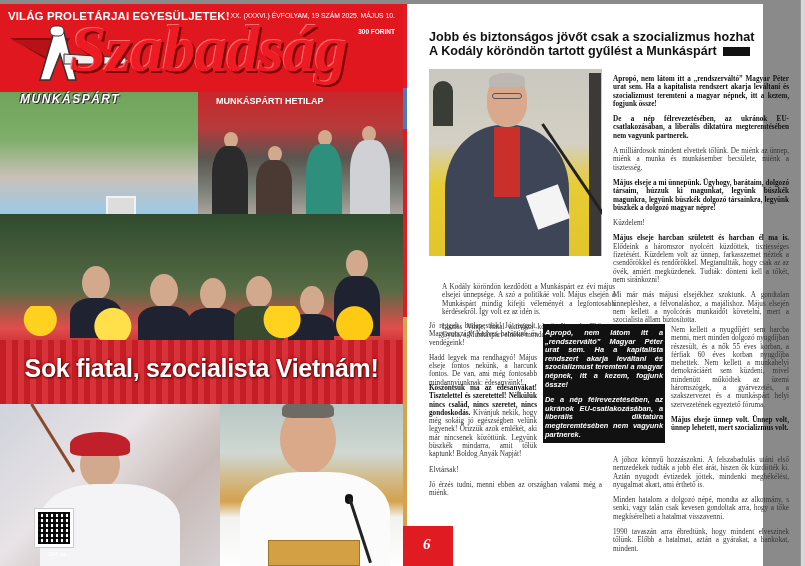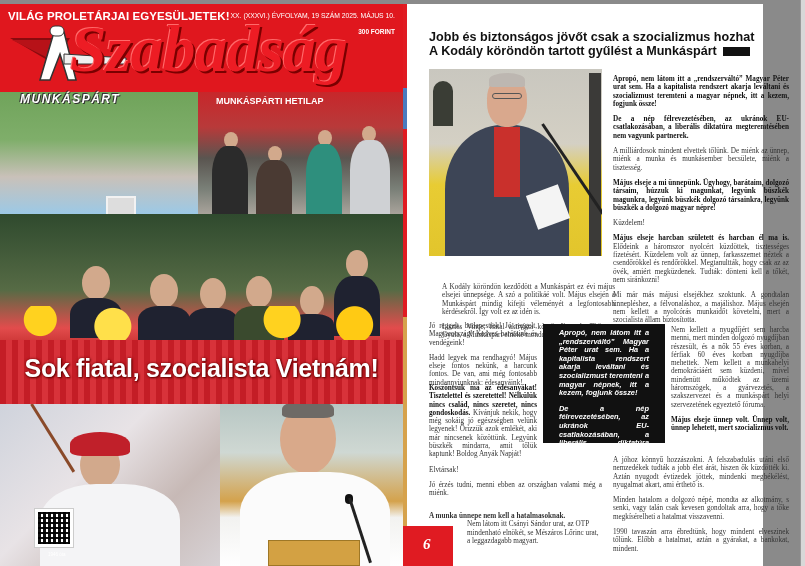--- a/index.html
+++ b/index.html
@@ -63,21 +63,21 @@
     .col { position: absolute; font-size: 7.2px; line-height: 8.3px; color: #333; text-align: justify; }
     .col p { margin-bottom: 7px; }
     .col b { color: #111; }
     .col-right-top { left: 210px; top: 71px; width: 176px; }
     .col-left-a { left: 26px; top: 279px; width: 173px; margin-left: 13px; }
     .col-left-b { left: 26px; top: 318px; width: 108px; }
     .col-left-c { left: 26px; top: 429px; width: 173px; }
     .col-right-mid { left: 268px; top: 322px; width: 118px; }
     .col-right-low { left: 210px; top: 452px; width: 176px; }
 
-    .quote-box { position: absolute; left: 140px; top: 320px; width: 122px; height: 119px; background: #111; color: #fff; padding: 5px 16px; font-family: "Liberation Sans", sans-serif; font-style: italic; font-weight: bold; font-size: 7.4px; line-height: 8.6px; text-align: justify; }
+    .quote-box { position: absolute; left: 140px; top: 320px; width: 122px; height: 119px; background: #111; color: #fff; padding: 5px 2px; font-family: "Liberation Sans", sans-serif; font-style: italic; font-weight: bold; font-size: 7.4px; line-height: 8.6px; text-align: justify; }
     .quote-box p { margin-bottom: 7px; }
 
     .last-para { position: absolute; left: 26px; top: 508px; width: 173px; font-size: 7.2px; line-height: 8.3px; color: #333; }
     .last-para .indent { display: block; padding-left: 38px; }
 
     .page-num-box { position: absolute; left: 0; top: 522px; width: 50px; height: 40px; background: #e01b22; }
     .page-num { position: absolute; left: 20px; top: 532px; color: #fff; font-family: "Liberation Serif", serif; font-style: italic; font-weight: bold; font-size: 15px; }
     .left-strip { position: absolute; left: 0; top: 0; width: 4px; height: 522px; background: linear-gradient(180deg, #e01b22 0 16%, #4a7bbf 16% 24%, #e01b22 24% 60%, #d6a24c 60% 100%); }
   </style>
 </head>
@@ -202,23 +202,20 @@
       <p>Apropó, nem látom itt a „rendszerváltó” Magyar Pé­ter urat sem. Ha a kapitalista rendszert akarja leváltani és szocializmust teremteni a magyar népnek, itt a kezem, fogjunk össze!</p>
       <p>De a nép félrevezetésében, az ukránok EU-csatlakozásában, a liberális diktatúra megteremtésében nem vagyunk partnerek.</p>
     </div>
 
     <div class="col col-left-c" style="top:380px;">
       <p style="width:108px;"><b>Köszöntsük ma az édesanyákat! Tisztelettel és szeretettel! Nélkülük nincs család, nincs szeretet, nincs gondoskodás.</b><span> Kívánjuk nekik, hogy még sokáig jó egészségben velünk legyenek! Őrizzük azok emlékét, aki már nincsenek közöttünk. Legyünk büszkék mindarra, amit tőlük kaptunk! Boldog Anyák Napját!</span></p>
       <p>Elvtársak!</p>
       <p>Jó érzés tudni, menni ebben az országban valami még a miénk.</p>
     </div>
 
-    <div class="last-para">
-      <b>A munka ünnepe nem kell a hatalmasoknak.</b><span class="indent"> Nem látom itt Csányi Sándor urat, az OTP mindenható elnökét, se Mészáros Lőrinc urat, a leggazdagabb magyart.</span>
-    </div>
 
     <div class="col col-right-mid">
       <p>Nem kellett a nyugdíjért sem harcba menni, mert minden dolgozó nyugdíjban részesült, és a nők 55 éves korban, a férfiak 60 éves korban nyugdíjba mehettek. Nem kellett a munkahelyi demokráciáért sem küzdeni, mivel mindenütt működtek az üzemi háromszögek, a gyárvezetés, a szakszervezet és a munkáspárt helyi szervezetének egyeztető fóruma.</p>
       <p><b>Május elseje ünnep volt. Ünnep volt, ünnep lehetett, mert szocializmus volt.</b></p>
     </div>
 
     <div class="col col-right-low">
       <p>A jóhoz könnyű hozzászokni. A felszabadulás utáni első nemzedékek tudták a jobb élet árát, hiszen ők küzdötték ki. Aztán nyugodt évtizedek jöttek, mindenki megbékélést, nyugalmat akart, ami érthető is.</p>
       <p>Minden hatalom a dolgozó népé, mondta az alkotmány, s senki, vagy talán csak kevesen gondoltak arra, hogy a tőke megkísérelheti a hatalmat visszavenni.</p>
       <p>1990 tavaszán arra ébredtünk, hogy mindent elveszinek tőlünk. Előbb a hatalmat, aztán a gyárakat, a bankokat, mindent.</p>

